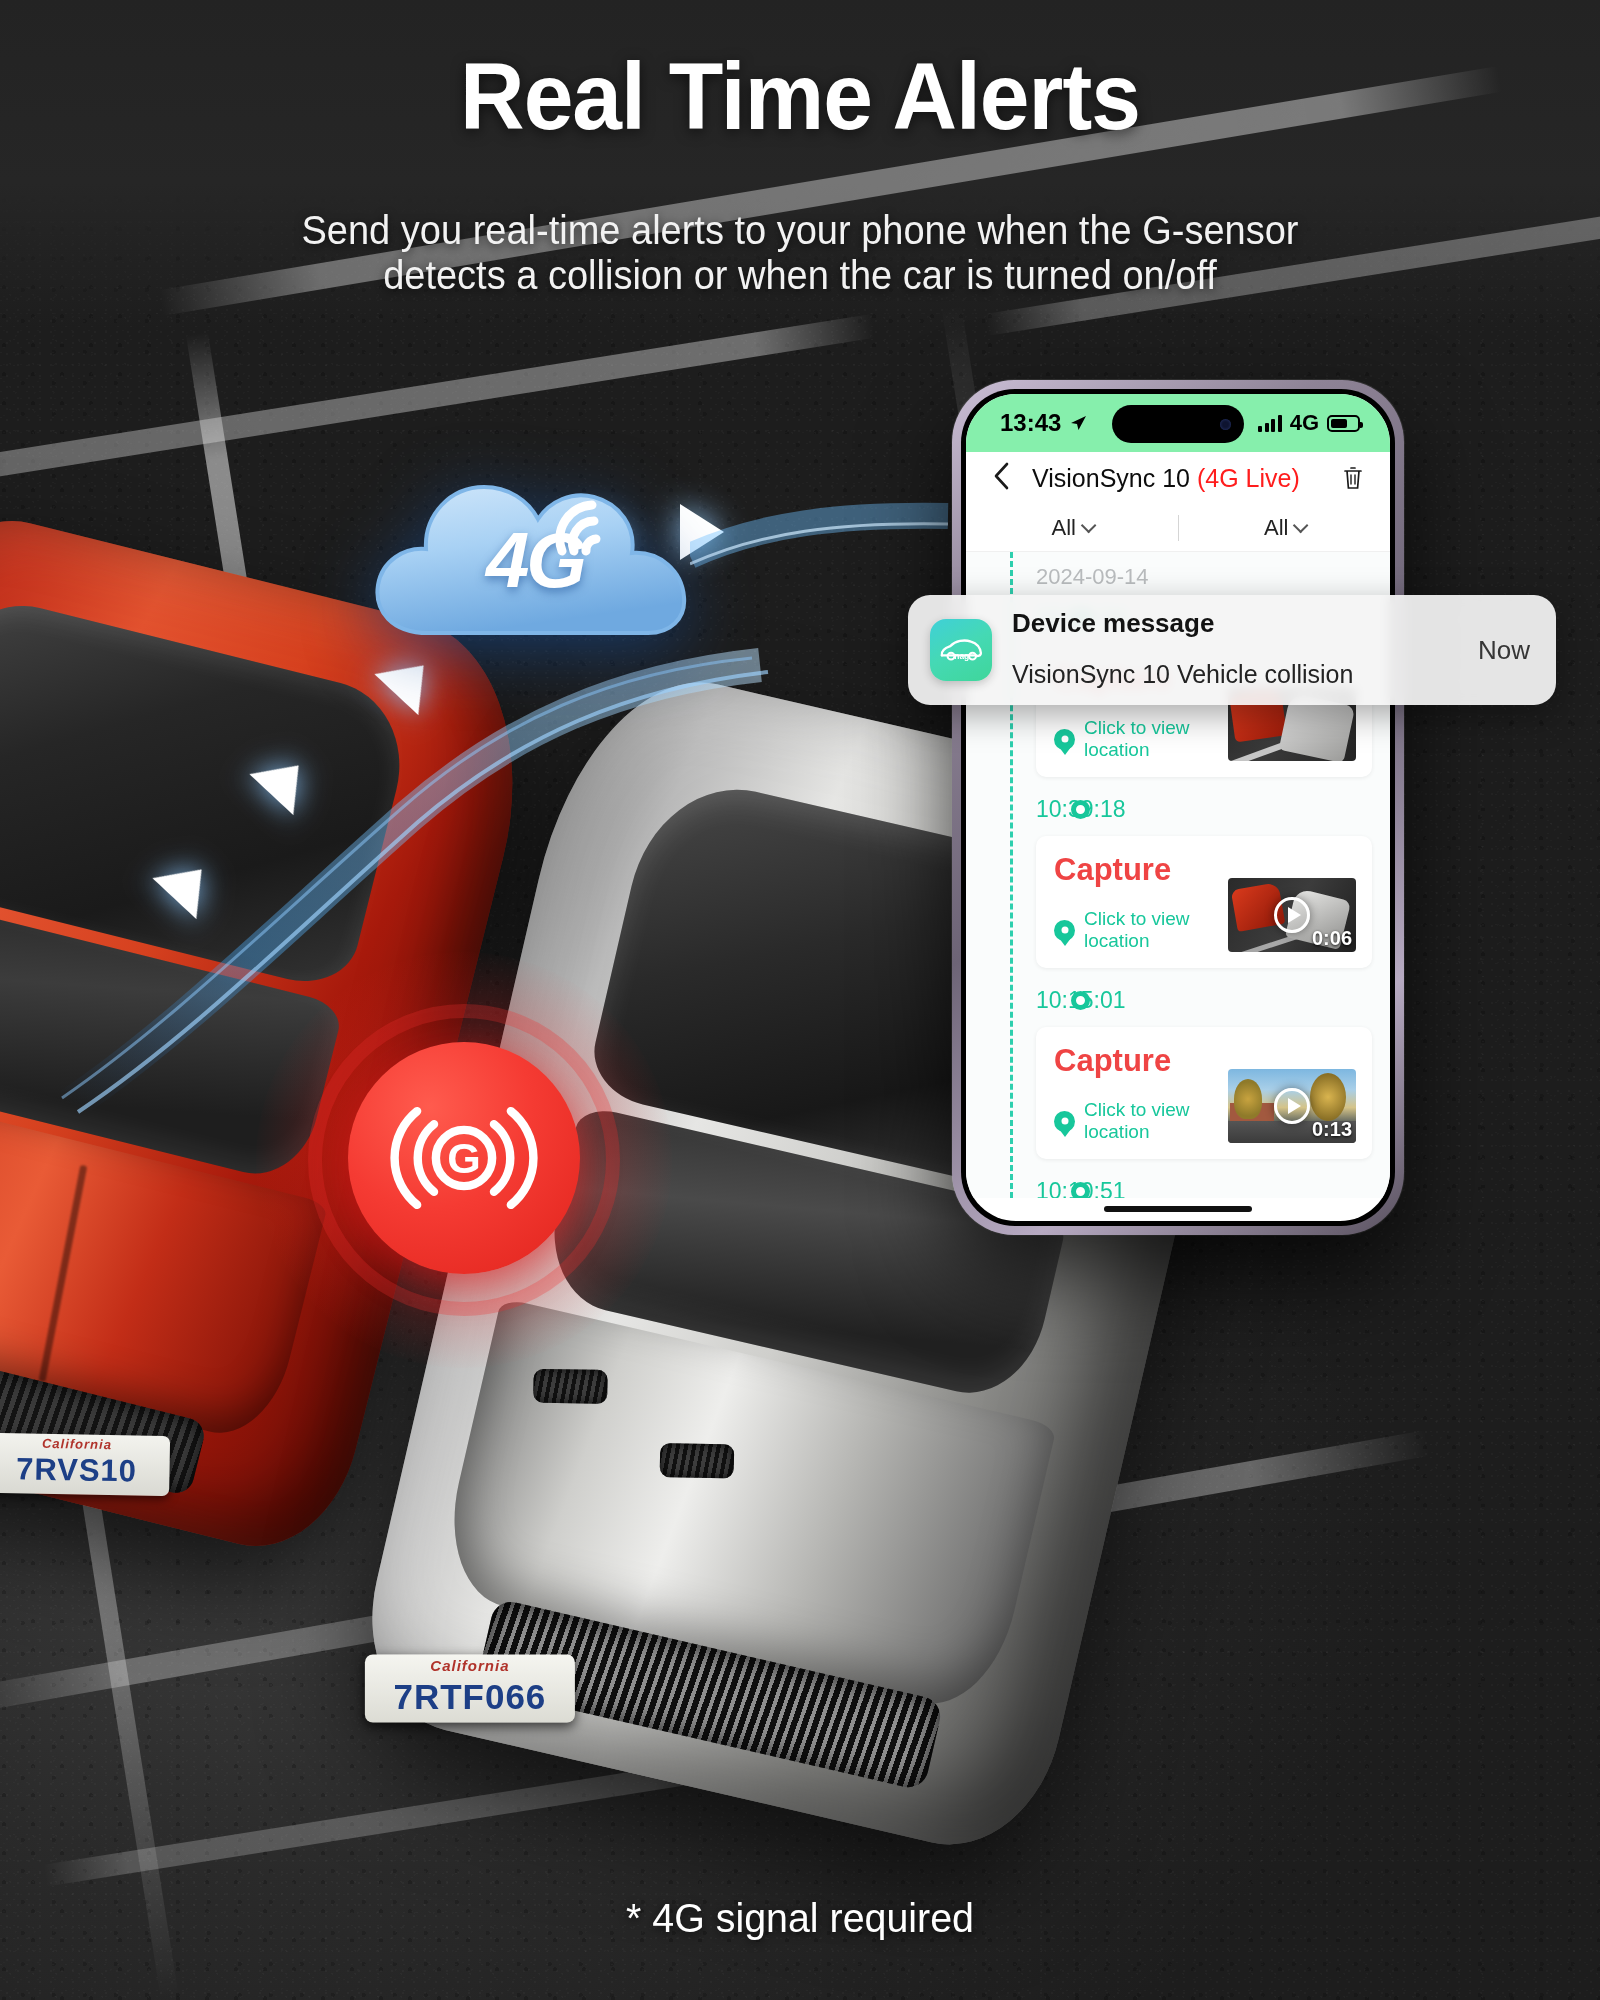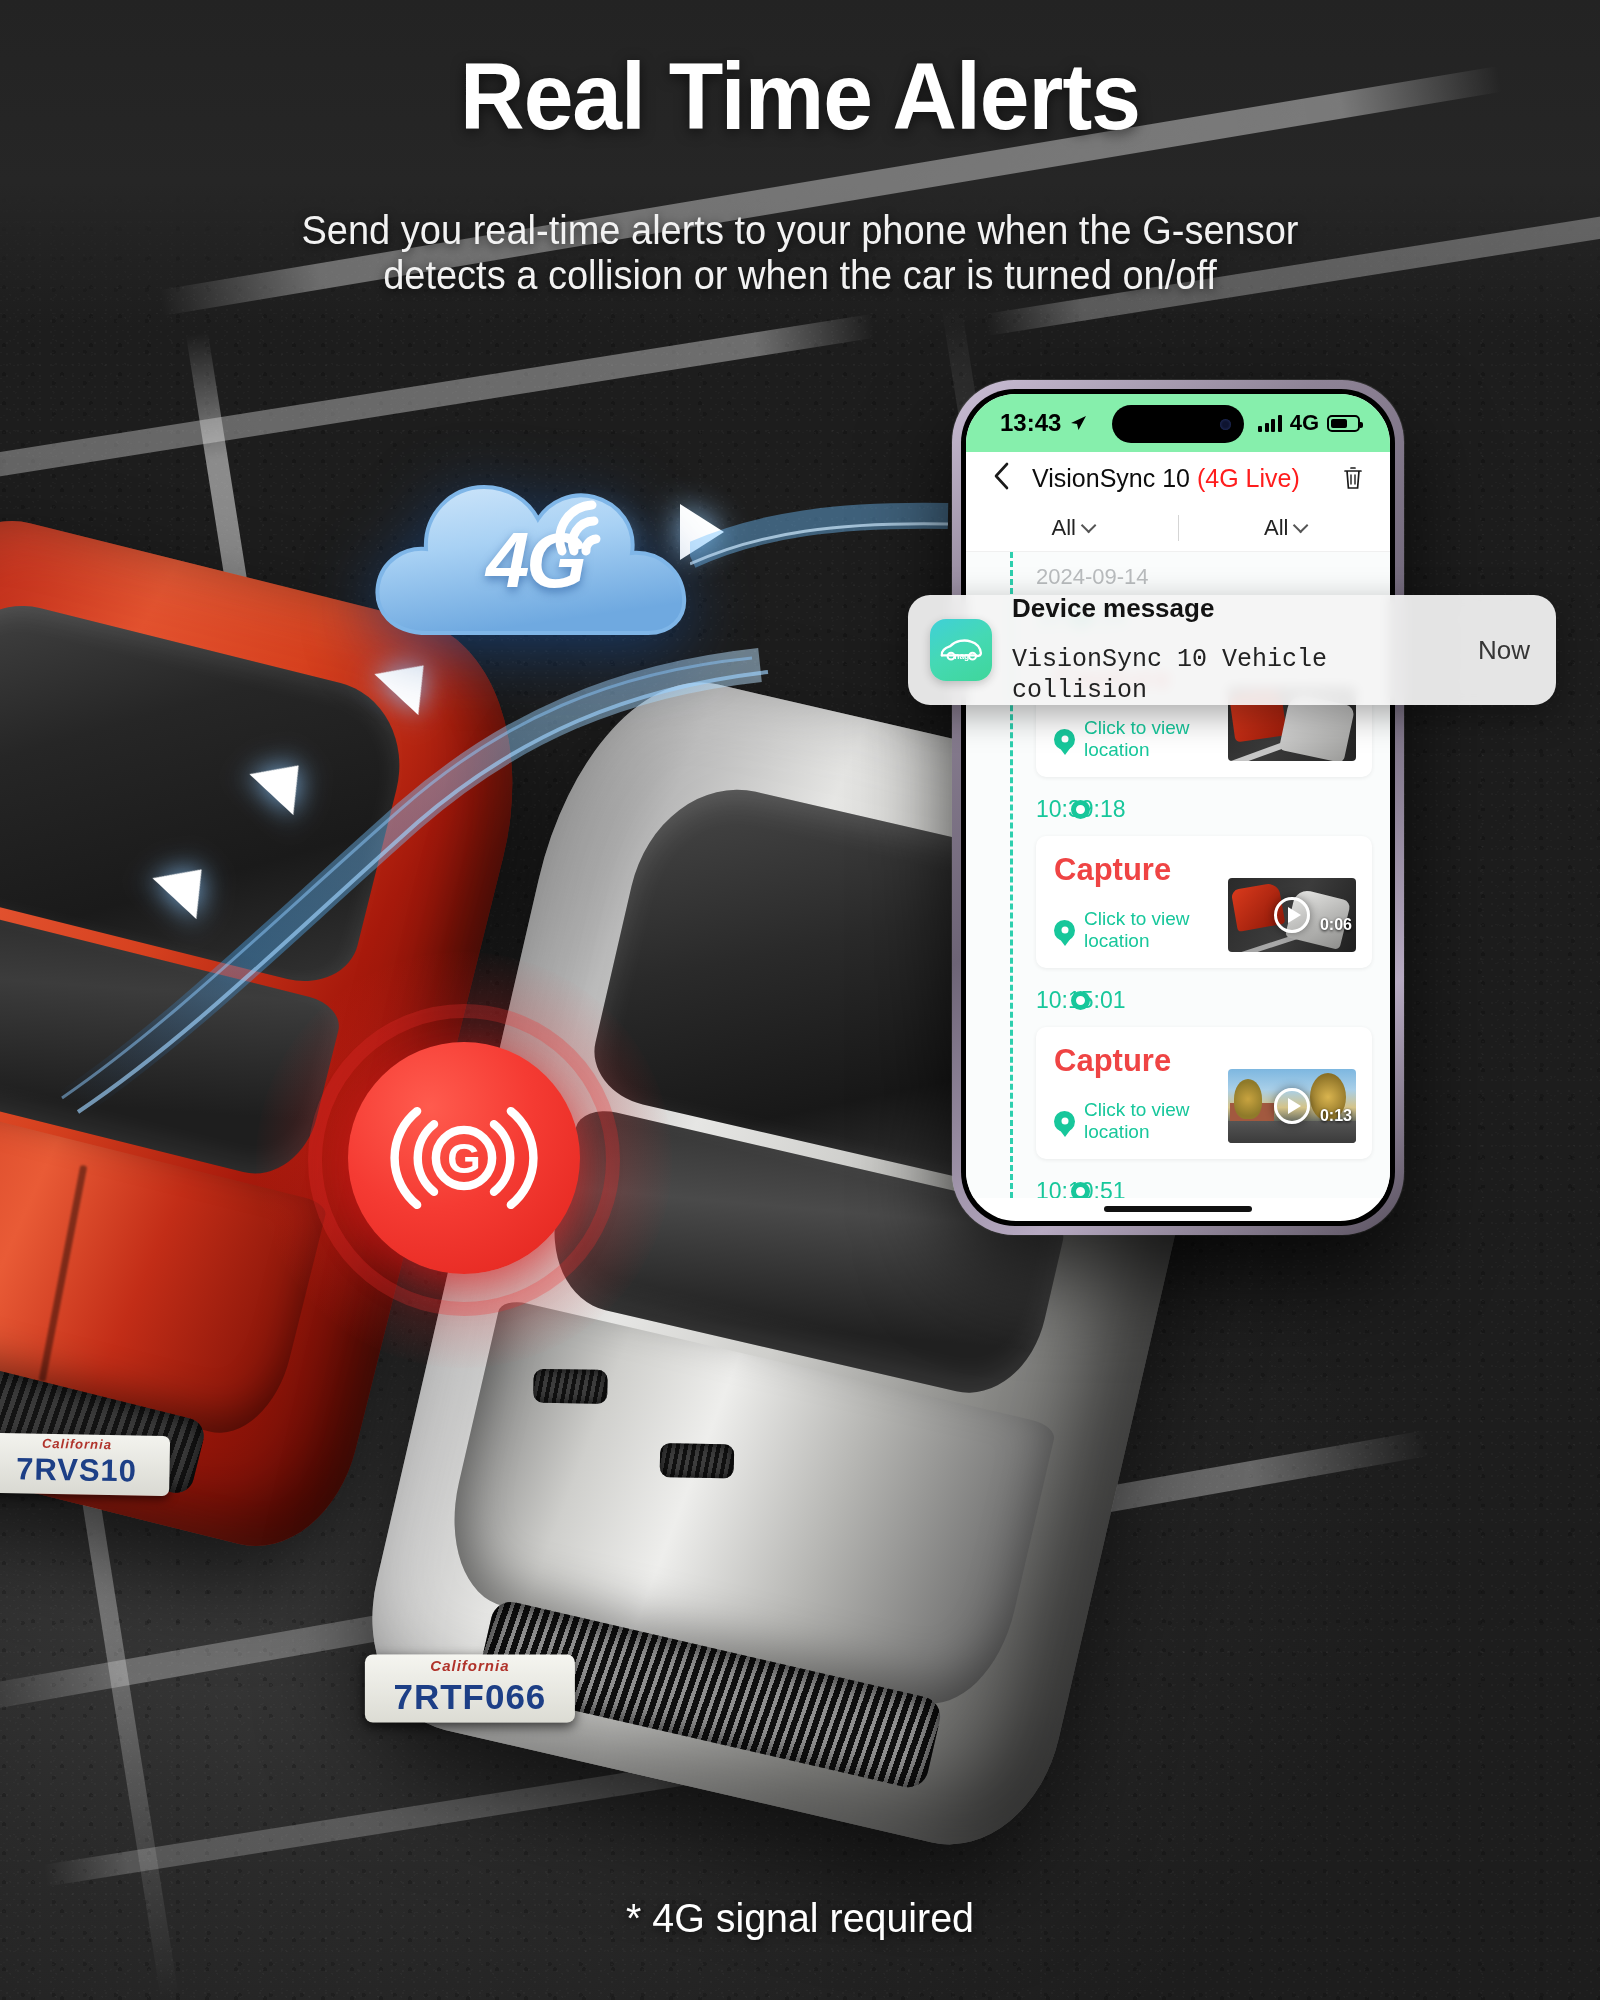--- a/index.html
+++ b/index.html
@@ -293,21 +293,21 @@
   .thumb.street .tree2 { position:absolute; right:10px; top:4px; width:36px; height:48px; background:radial-gradient(circle,#d9b44f 0%,#8a7026 75%); border-radius:50%; }
   .thumb.street .house { position:absolute; left:2px; bottom:20px; width:44px; height:20px; background:#a2593f; }
   .thumb.street .road { position:absolute; left:0; bottom:0; width:100%; height:22px; background:linear-gradient(180deg,#555,#3b3b3b); }
   .play {
     position:absolute; left:50%; top:50%; transform:translate(-50%,-50%);
     width:36px; height:36px; border-radius:50%; border:3px solid #fff;
     display:flex; align-items:center; justify-content:center;
     box-shadow:0 0 10px rgba(0,0,0,.45);
   }
   .play::after { content:""; width:0;height:0; border-top:8px solid transparent; border-bottom:8px solid transparent; border-left:13px solid #fff; margin-left:4px; }
-  .dur { position:absolute; right:4px; bottom:18px; color:#fff; font-size:16px; font-weight:bold; text-shadow:0 1px 3px rgba(0,0,0,.9);margin-top:32px; }
+  .dur { position:absolute; right:4px; bottom:2px; color:#fff; font-size:20px; font-weight:bold; text-shadow:0 1px 3px rgba(0,0,0,.9);margin-top:32px; }
 
   .home-ind { position:absolute; left:50%; bottom:9px; transform:translateX(-50%); width:148px; height:6px; border-radius:3px; background:#111; }
 
   
   .toast {
     position:absolute; left:908px; top:595px; width:648px; height:110px;
     background:rgba(244,244,244,.93);
     border-radius:22px;
     box-shadow:0 10px 34px rgba(0,0,0,.35);
     display:flex; align-items:center; padding:0 26px 0 22px; gap:20px;
@@ -315,21 +315,21 @@
     z-index:30;
   }
   .toast-icon {
     width:62px; height:62px; border-radius:16px; flex:none;
     background:linear-gradient(150deg,#3fd0d8 0%, #45d9b4 48%, #3fd69a 100%);
     display:flex; align-items:center; justify-content:center;
     box-shadow:0 3px 10px rgba(0,0,0,.2);
   }
   .toast-text { flex:1; min-width:0; }
   .toast-title { font-size:26px; font-weight:bold; color:#131313; line-height:1.15; }
-  .toast-body { font-size:25px; color:#232323; line-height:1.25; margin-top:20px;font-family:Liberation Mono, monospace; }
+  .toast-body { font-size:25px; color:#232323; line-height:1.25; margin-top:20px; }
   .toast-now { font-size:26px; color:#363636; flex:none; }
 </style>
 </head>
 <body>
 
 <div id="stage">
 
   <div class="asphalt"></div>
   <div class="grain"></div>
   <div class="topfade"></div>

